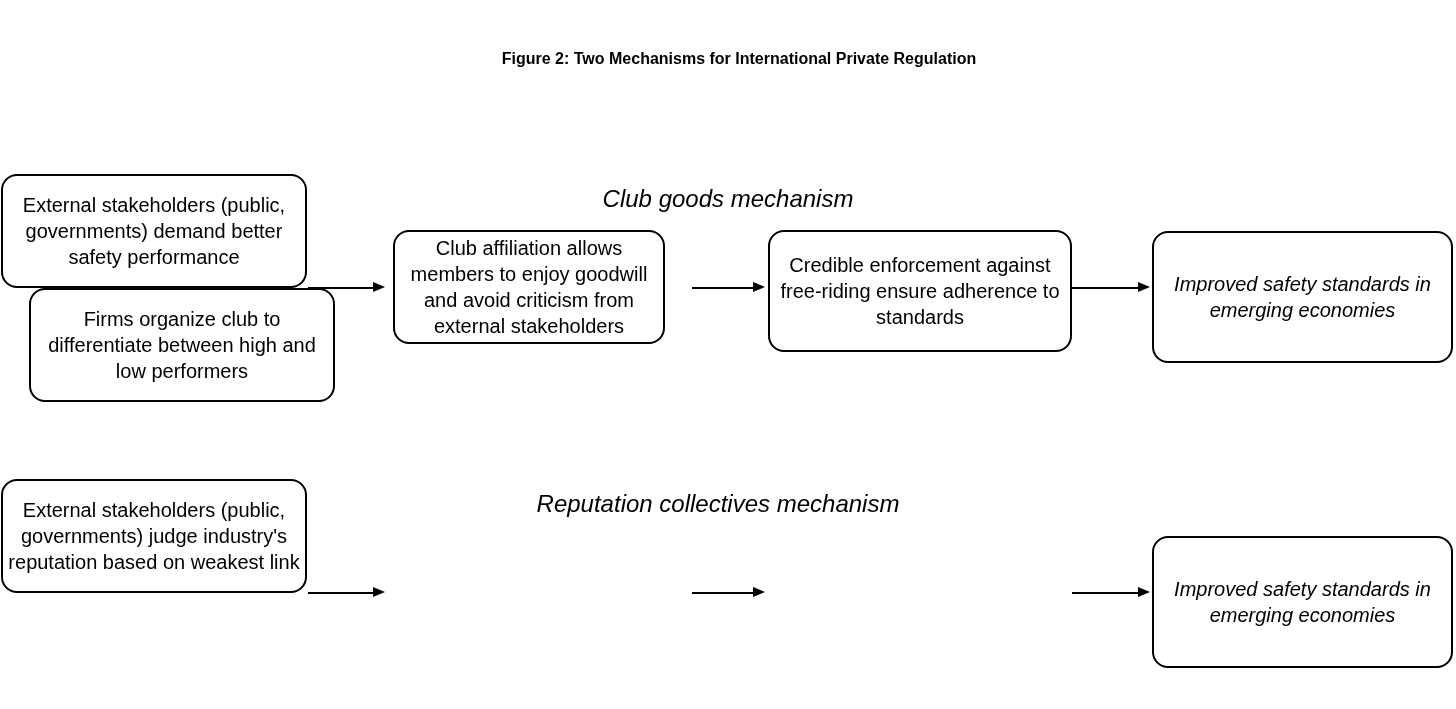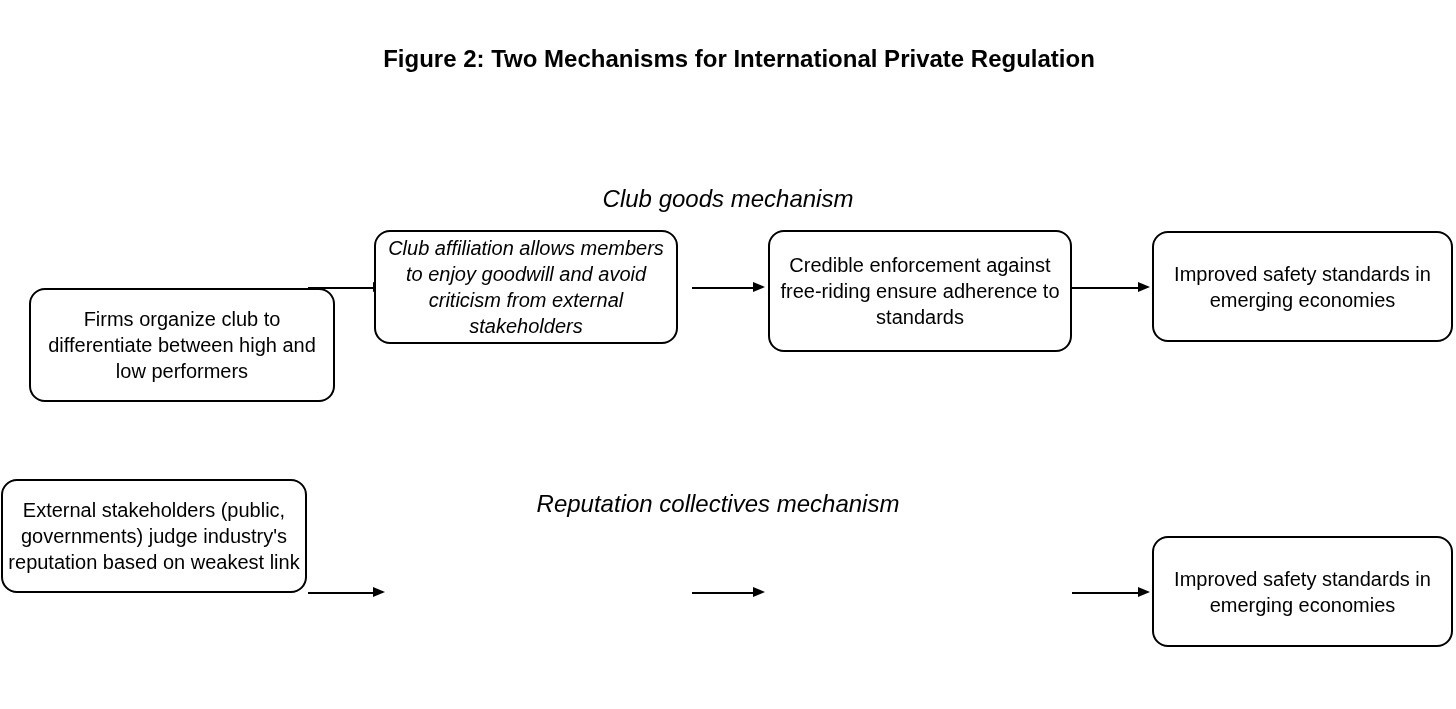--- a/index.html
+++ b/index.html
@@ -15,21 +15,21 @@
     overflow: hidden;
     font-family: "Liberation Sans", sans-serif;
     color: #000000;
   }
   .title {
     position: absolute;
     top: 45px;
     left: 739px;
     transform: translateX(-50%);
     white-space: nowrap;
-    font-size: 24px;
+    font-size: 16px;
     font-weight: bold;
     line-height: 28px;
   }
   .row {
     position: absolute;
     left: 0;
     width: 1456px;
     height: 240px;
   }
   .row1 { top: 169px; }
@@ -56,23 +56,23 @@
     display: flex;
     align-items: center;
     justify-content: center;
     text-align: center;
     font-size: 20px;
     line-height: 26px;
     padding: 2px 3px;
   }
   .boxA1 { left: 1px;    top: 5px;   width: 306px; height: 114px; }
   .boxA2 { left: 1px;    top: 119px; width: 306px; height: 114px; margin-left: 28px; }
-  .boxB  { left: 374px;  top: 61px;  width: 304px; height: 114px; font-style: italic; }
+  .boxB  { left: 393px;  top: 61px;  width: 272px; height: 114px; }
   .boxC  { left: 768px;  top: 61px;  width: 304px; height: 122px; }
-  .boxD  { left: 1152px; top: 62px;  width: 301px; height: 111px; padding: 2px 20px; }
+  .boxD  { left: 1152px; top: 62px;  width: 301px; height: 132px; padding: 2px 20px; font-style: italic; }
   .arrow {
     position: absolute;
     top: 118px;
     height: 2px;
     background: #000000;
   }
   .arrow::after {
     content: "";
     position: absolute;
     right: -12px;
@@ -89,20 +89,21 @@
 </style>
 </head>
 <body>
 
 <div class="canvas">
 
   <div class="title">Figure 2: Two Mechanisms for International Private Regulation</div>
 
   <section class="row row1">
     <h2 class="heading">Club goods mechanism</h2>
+    <div class="box boxA1">External stakeholders (public, governments) demand better safety performance</div>
     <div class="box boxA2">Firms organize club to differentiate between high and low performers</div>
     <div class="arrow a1"></div>
     <div class="box boxB">Club affiliation allows members to enjoy goodwill and avoid criticism from external stakeholders</div>
     <div class="arrow a2"></div>
     <div class="box boxC">Credible enforcement against free-riding ensure adherence to standards</div>
     <div class="arrow a3"></div>
     <div class="box boxD">Improved safety standards in emerging economies</div>
   </section>
 
   <section class="row row2">

